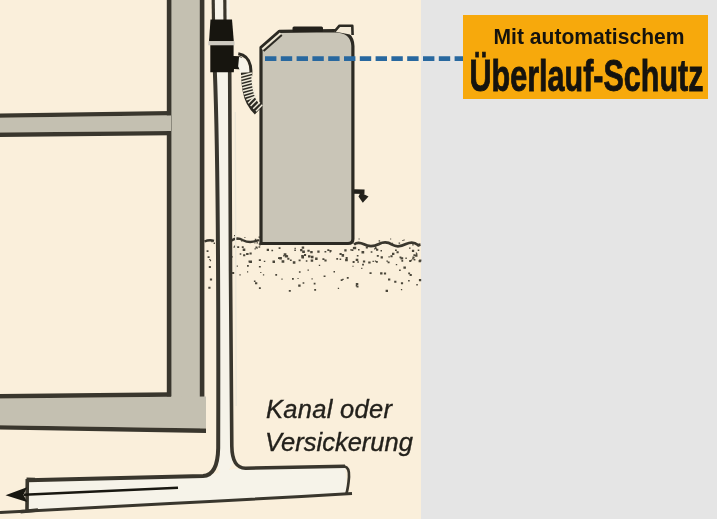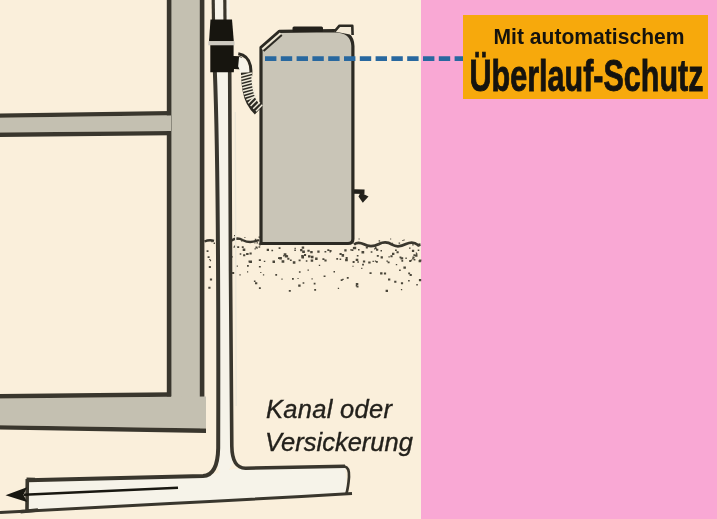--- a/index.html
+++ b/index.html
@@ -1,16 +1,16 @@
 <!DOCTYPE html>
 <html><head>
 <meta charset="utf-8">
 <style>
   html,body{margin:0;padding:0;background:#ffffff;}
-  #stage{position:relative;width:717px;height:519px;background:#f9a8d4;overflow:hidden;
+  #stage{position:relative;width:717px;height:519px;background:#e5e5e5;overflow:hidden;
          font-family:"Liberation Sans", sans-serif;}
   svg{display:block;}
 </style>
 </head>
 <body>
 <div id="stage">
 <svg width="717" height="519" viewBox="0 0 717 519">
 
   <rect x="0" y="0" width="421" height="519" fill="#faefdb"></rect>
 

